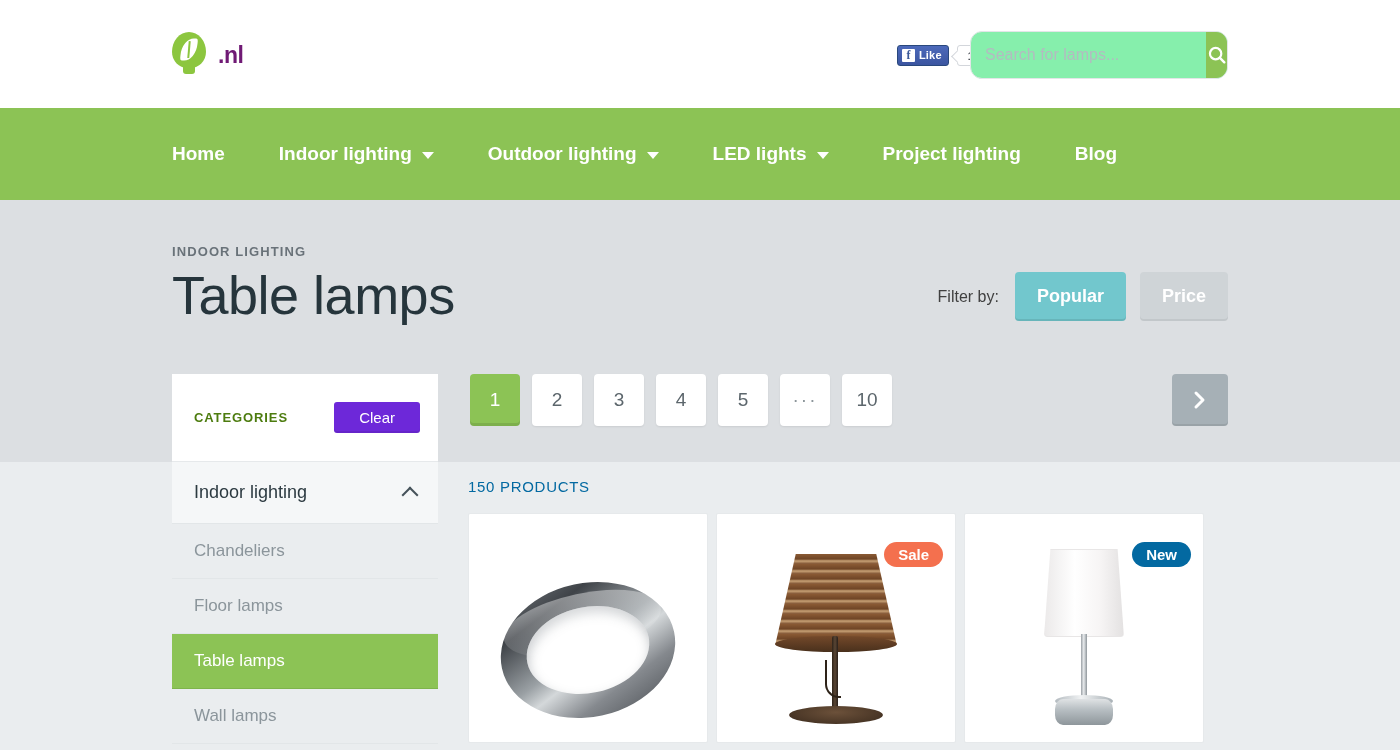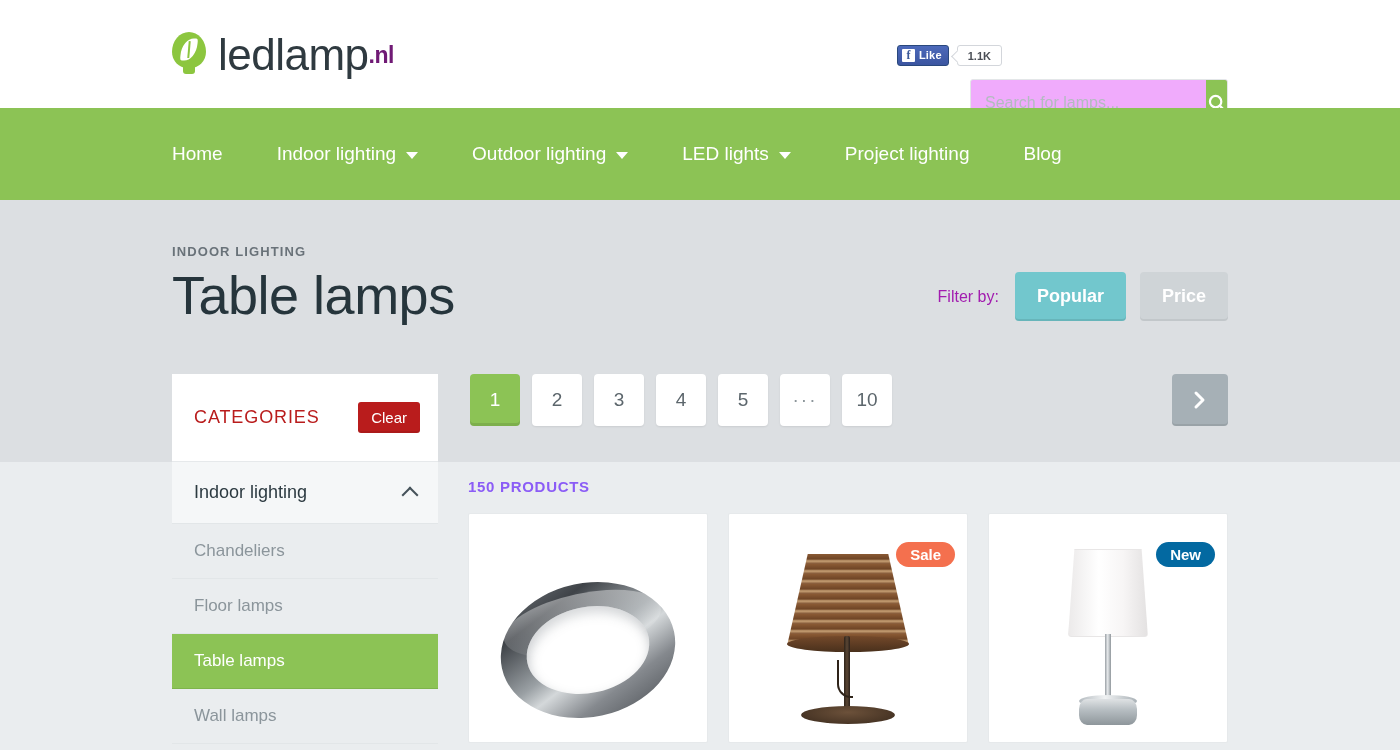--- a/index.html
+++ b/index.html
@@ -153,24 +153,23 @@
 
   
   .search {
     position: absolute;
     right: 172px;
     top: 31px;
     display: flex;
     width: 258px;
     height: 48px;
     border: 1px solid #e3e6e8;
-    border-radius: 3px;
+    border-radius: 12px;
     overflow: hidden;
-    background: #f0abfc;
-    margin-top: 48px;
+    background: #86efac;
   }
   .search input {
     flex: 1;
     border: 0;
     outline: none;
     font-family: "Liberation Sans", sans-serif;
     font-size: 16px;
     color: #4c565c;
     padding: 0 14px;
     background: transparent;
@@ -195,21 +194,21 @@
     display: flex;
     align-items: center;
     padding-left: 172px;
   }
   .nav-item {
     display: flex;
     align-items: center;
     gap: 10px;
     color: #ffffff;
     font-size: 19px;
-    font-weight: 400;
+    font-weight: 700;
     margin-right: 54px;
     cursor: pointer;
     white-space: nowrap;
   }
   .nav-item .caret-down {
     width: 0; height: 0;
     border-left: 6px solid transparent;
     border-right: 6px solid transparent;
     border-top: 7px solid #ffffff;
     margin-top: 3px;
@@ -251,21 +250,21 @@
   .filter-wrap {
     position: absolute;
     right: 172px;
     top: 272px;
     display: flex;
     align-items: center;
     gap: 14px;
   }
   .filter-label {
     font-size: 16px;
-    color: #a21caf;
+    color: #404040;
     margin-right: 2px;
     padding-left: 32px;
   }
   .filter-btn {
     border: 0;
     border-radius: 4px;
     font-family: "Liberation Sans", sans-serif;
     font-size: 18px;
     font-weight: 700;
     color: #ffffff;
@@ -343,33 +342,33 @@
   .sidebar-head {
     background: #ffffff;
     height: 88px;
     display: flex;
     align-items: center;
     justify-content: space-between;
     padding: 0 18px 0 22px;
     border-bottom: 1px solid #e6e9eb;
   }
   .sidebar-head h3 {
-    font-size: 18px;
-    font-weight: 400;
+    font-size: 13px;
+    font-weight: 700;
     letter-spacing: 0.9px;
-    color: #b91c1c;
+    color: #4d7c0f;
   }
   .clear-btn {
-    background: #b91c1c;
+    background: #6d28d9;
     border: 0;
     border-radius: 3px;
     color: #ffffff;
     font-family: "Liberation Sans", sans-serif;
     font-size: 15px;
-    padding: 7px 13px;
+    padding: 7px 25px;
     cursor: pointer;
     box-shadow: inset 0 -2px 0 rgba(0,0,0,0.07);
   }
   .group-head {
     background: #f5f7f8;
     height: 62px;
     display: flex;
     align-items: center;
     justify-content: space-between;
     padding: 0 22px;
@@ -405,28 +404,28 @@
 
   
   .products {
     position: absolute;
     left: 468px;
     top: 16px;
     right: 172px;
   }
   .products-count {
     font-size: 15px;
-    font-weight: 700;
+    font-weight: 400;
     letter-spacing: 0.7px;
-    color: #8b5cf6;
+    color: #0369a1;
     margin-bottom: 18px;
   }
   .product-grid {
     display: flex;
-    gap: 20px;
+    gap: 8px;
   }
   .product-card {
     position: relative;
     width: 240px;
     height: 230px;
     background: #ffffff;
     border: 1px solid #e6e9eb;
     border-radius: 2px;
     overflow: hidden;
     cursor: pointer;
@@ -564,21 +563,20 @@
 
   <header class="topbar">
 
     <a class="logo">
       <span class="logo-bulb">
         <span class="glass"></span>
         <span class="neck"></span>
         <span class="leaf"></span>
         <span class="vein"></span>
       </span>
-      <span class="logo-text">ledlamp</span>
       <span class="logo-tld">.nl</span>
     </a>
 
     <div class="fb-like">
       <div class="fb-btn">
         <span class="fb-f">f</span>
         <span class="fb-label">Like</span>
       </div>
       <div class="fb-count">1.1K</div>
     </div>

